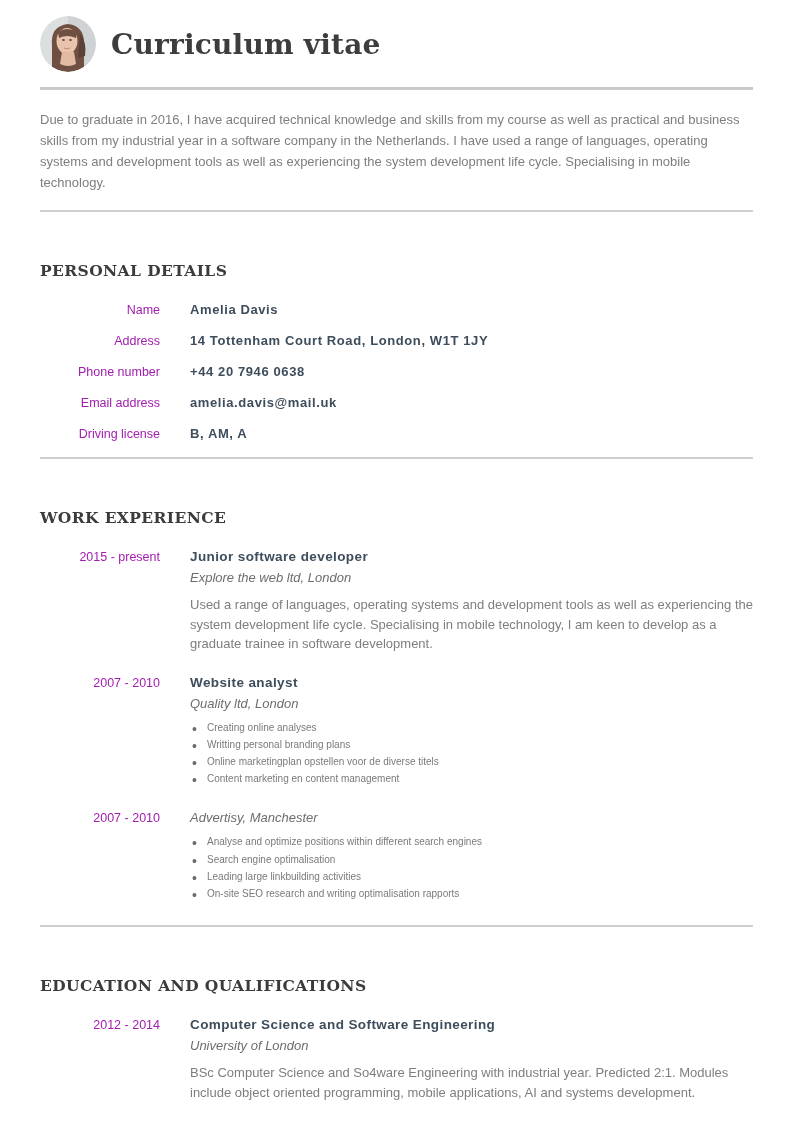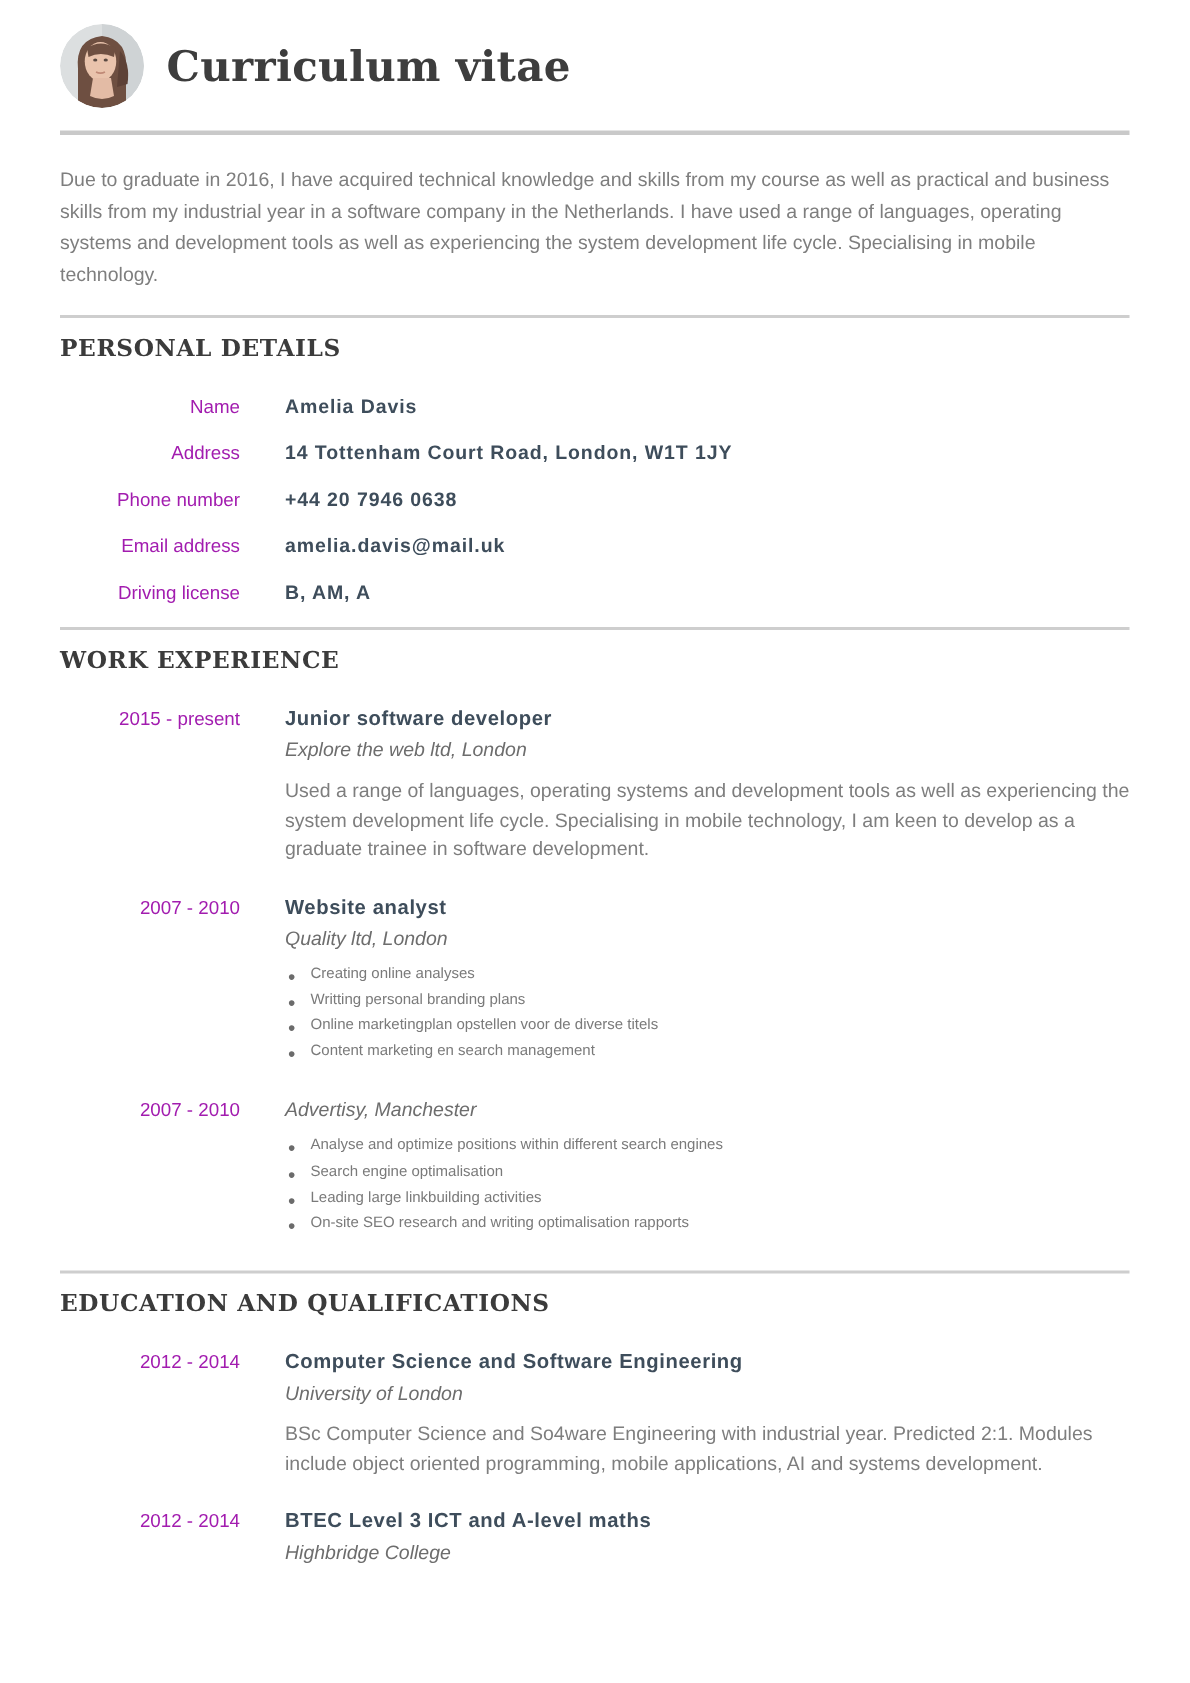--- a/index.html
+++ b/index.html
@@ -31,21 +31,21 @@
   hr.divider { border: none; border-top: 2px solid #cecece; margin: 0; }
   hr.divider-thick { border-top-width: 3px; border-top-color: #c9c9c9; }
 
   
   .intro {
     margin: 19px 0 17px 0;
     font-size: 13px; line-height: 1.62; color: #7e7e7e;
   }
 
   
-  section { padding-top: 10px; }
+  section { padding-top: 32px; margin-top: 17px; }
   .section-heading {
     font-family: "DejaVu Serif", serif;
     font-size: 15.5px; font-weight: 700;
     color: #3b3b3b; letter-spacing: 0.4px;
     margin-bottom: 22px;
   }
   .section-end { margin-top: 6px; }
 
   
   .row { display: flex; gap: 30px; }
@@ -162,21 +162,21 @@
 
     <article class="row entry">
       <div class="col-left">2007 - 2010</div>
       <div class="col-right">
         <h3 class="entry-title">Website analyst</h3>
         <p class="entry-org">Quality ltd, London</p>
         <ul class="bullets">
           <li>Creating online analyses</li>
           <li>Writting personal branding plans</li>
           <li>Online marketingplan opstellen voor de diverse titels</li>
-          <li>Content marketing en search management</li>
+          <li>Content marketing en content management</li>
         </ul>
       </div>
     </article>
 
     <article class="row entry">
       <div class="col-left">2007 - 2010</div>
       <div class="col-right">
         <p class="entry-org">Advertisy, Manchester</p>
         <ul class="bullets">
           <li>Analyse and optimize positions within different search engines</li>

